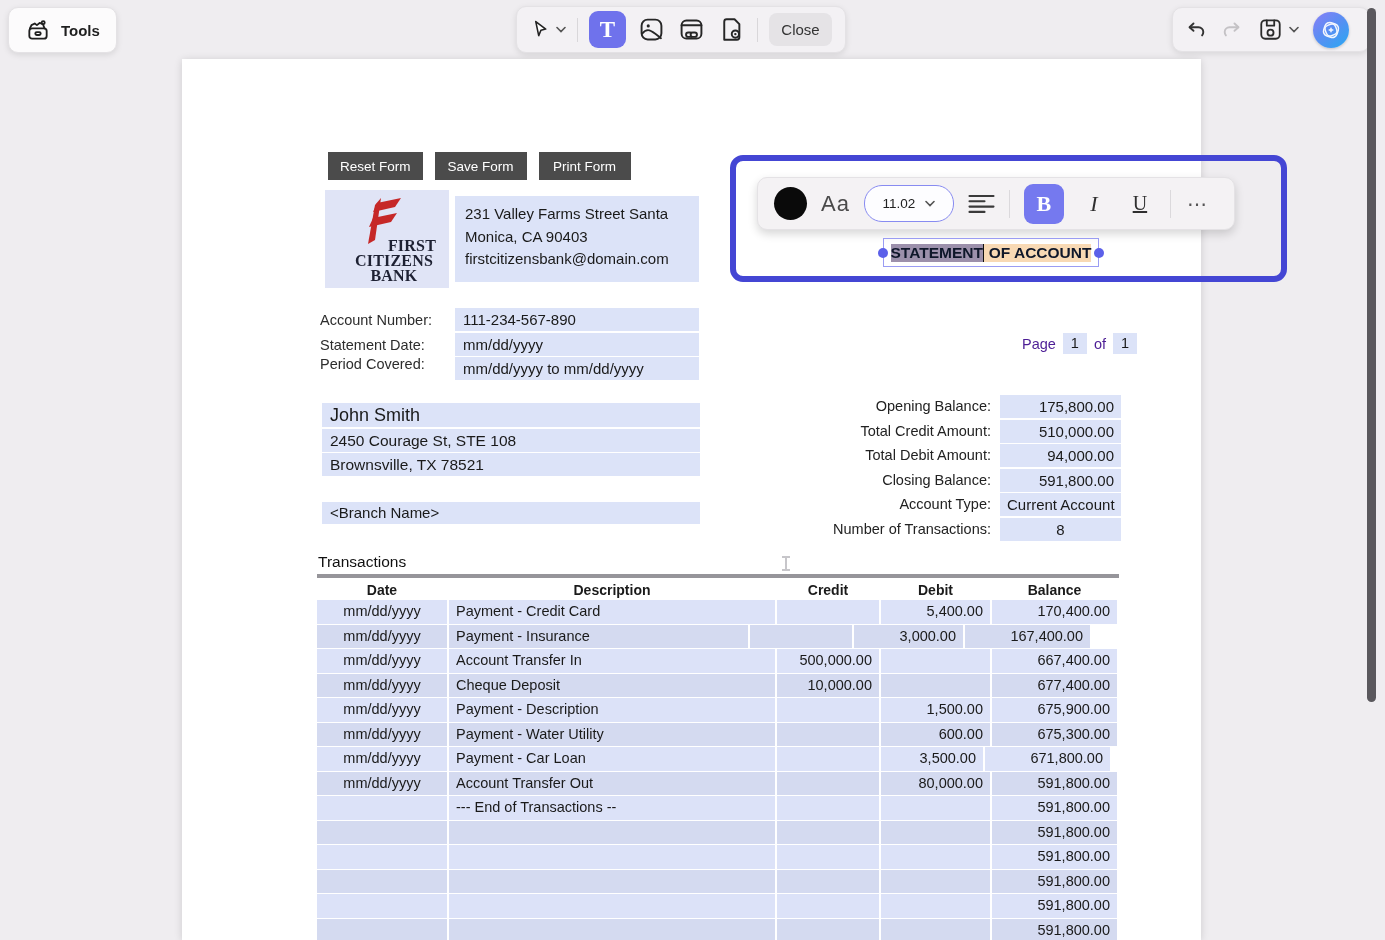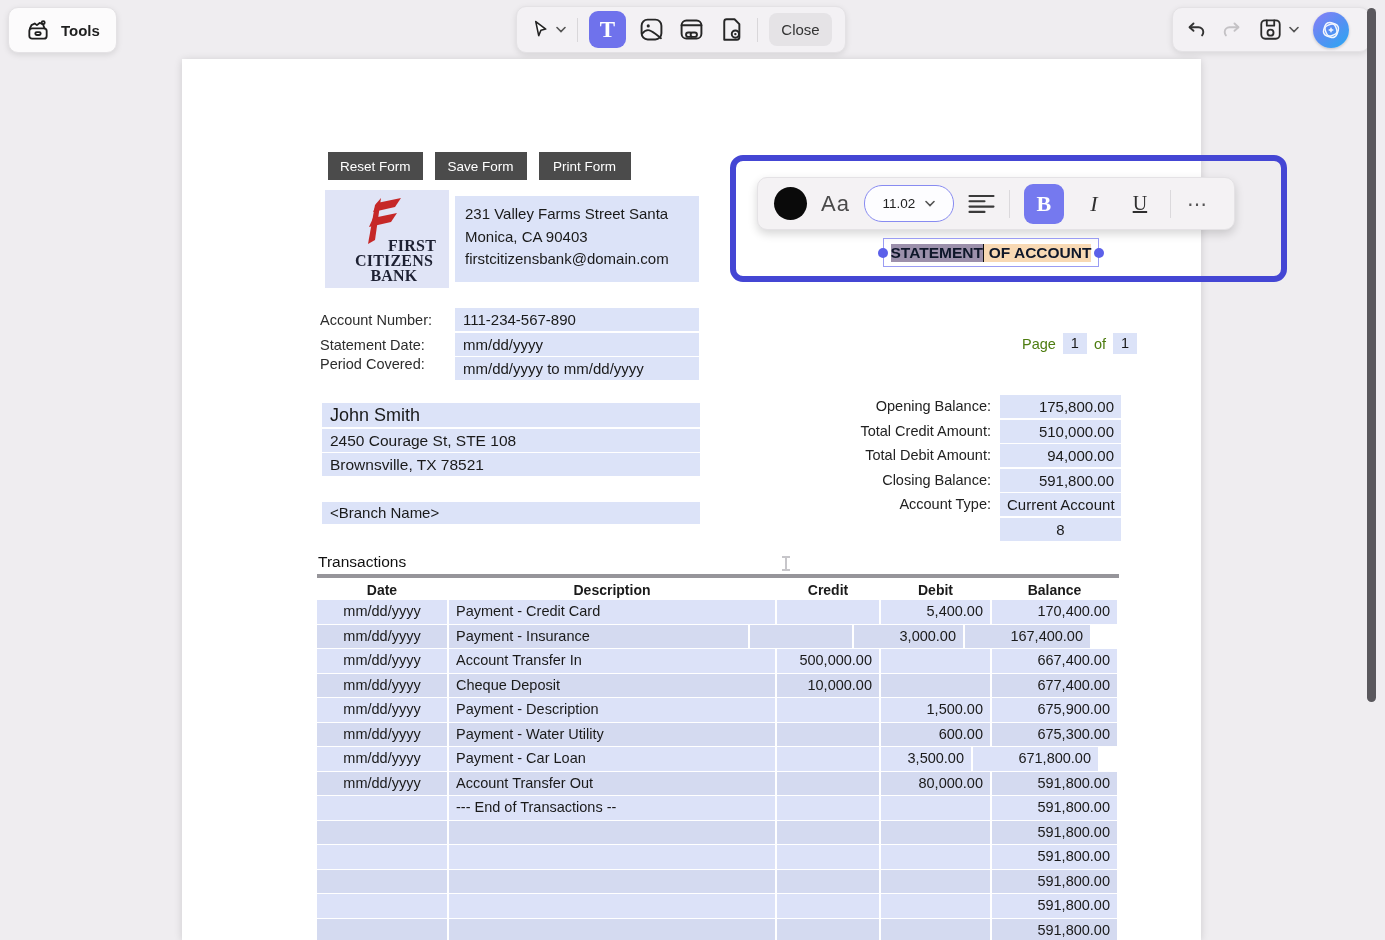--- a/index.html
+++ b/index.html
@@ -63,21 +63,21 @@
   .logo-text .l0 { text-align:right; padding-right:8px; }
   .address-box { left:273px; top:137px; width:244px; height:86px; padding:7px 10px; font-size:15px; line-height:22.5px; }
   .meta-label { font-size:14.5px; color:#2d2d2d; }
   .meta-field { left:273px; width:244px; height:23px; line-height:23px; padding-left:8px; font-size:15px; }
   .cust-line { left:140px; width:378px; padding-left:8px; }
   .cust-0 { top:344px; height:24px; line-height:24px; font-size:18px; }
   .cust-1 { top:370px; height:23px; line-height:23px; font-size:15.5px; }
   .cust-2 { top:394px; height:23px; line-height:23px; font-size:15.5px; }
   .branch-field { left:140px; top:443px; width:378px; height:22px; line-height:22px; padding-left:8px; font-size:15px; }
   .page-row { left:840px; top:274px; display:flex; align-items:center; gap:7px; }
-  .page-row .txt { font-size:14.5px; color:#4d7c0f; }
+  .page-row .txt { font-size:14.5px; color:#4c1d95; }
   .page-num { width:24px; height:21px; line-height:21px; text-align:center; font-size:14.5px; }
   .sum-row { position:absolute; left:0; width:100%; height:24px; }
   .sum-label { position:absolute; left:498px; width:311px; text-align:right; font-size:14.5px; color:#222; line-height:23px; }
   .sum-value { position:absolute; left:818px; width:121px; height:23px; line-height:23px; font-size:15px; }
   .al-right { text-align:right; padding-right:7px; }
   .al-left { text-align:left; padding-left:7px; }
   .al-center { text-align:center; }
   .trans-title { left:136px; top:494px; font-size:15.5px; color:#111; }
   .trans-rule { left:135px; top:515px; width:802px; height:4px; background:#96959a; }
   .thead { left:135px; top:521px; display:flex; gap:2px; }
@@ -291,20 +291,21 @@
         </div>
         <div class="sum-row" style="top: 410px;">
           <div class="sum-label">Closing Balance:</div>
           <div class="sum-value lav al-right">591,800.00</div>
         </div>
         <div class="sum-row" style="top: 434px;">
           <div class="sum-label">Account Type:</div>
           <div class="sum-value lav al-left">Current Account</div>
         </div>
         <div class="sum-row" style="top: 459px;">
+          <div class="sum-label">Number of Transactions:</div>
           <div class="sum-value lav al-center">8</div>
         </div>
       </div>
 
     <div class="abs trans-title">Transactions</div>
     <div class="abs trans-rule"></div>
     <div class="abs thead" id="thead">
         <div class="hcell" style="width: 130px;">Date</div>
         <div class="hcell" style="width: 326px;">Description</div>
         <div class="hcell" style="width: 102px;">Credit</div>
@@ -351,21 +352,21 @@
           <div class="cell al-center" style="width: 130px;">mm/dd/yyyy</div>
           <div class="cell al-left" style="width: 326px;">Payment - Water Utility</div>
           <div class="cell al-right" style="width: 102px;"></div>
           <div class="cell al-right" style="width: 109px;">600.00</div>
           <div class="cell al-right" style="width: 125px;">675,300.00</div>
         </div>
         <div class="trow">
           <div class="cell al-center" style="width: 130px;">mm/dd/yyyy</div>
           <div class="cell al-left" style="width: 326px;">Payment - Car Loan</div>
           <div class="cell al-right" style="width: 102px;"></div>
-          <div class="cell al-right" style="width: 90px;">3,500.00</div>
+          <div class="cell al-right" style="width: 102px;">3,500.00</div>
           <div class="cell al-right" style="width: 125px;">671,800.00</div>
         </div>
         <div class="trow">
           <div class="cell al-center" style="width: 130px;">mm/dd/yyyy</div>
           <div class="cell al-left" style="width: 326px;">Account Transfer Out</div>
           <div class="cell al-right" style="width: 102px;"></div>
           <div class="cell al-right" style="width: 109px;">80,000.00</div>
           <div class="cell al-right" style="width: 125px;">591,800.00</div>
         </div>
         <div class="trow">

